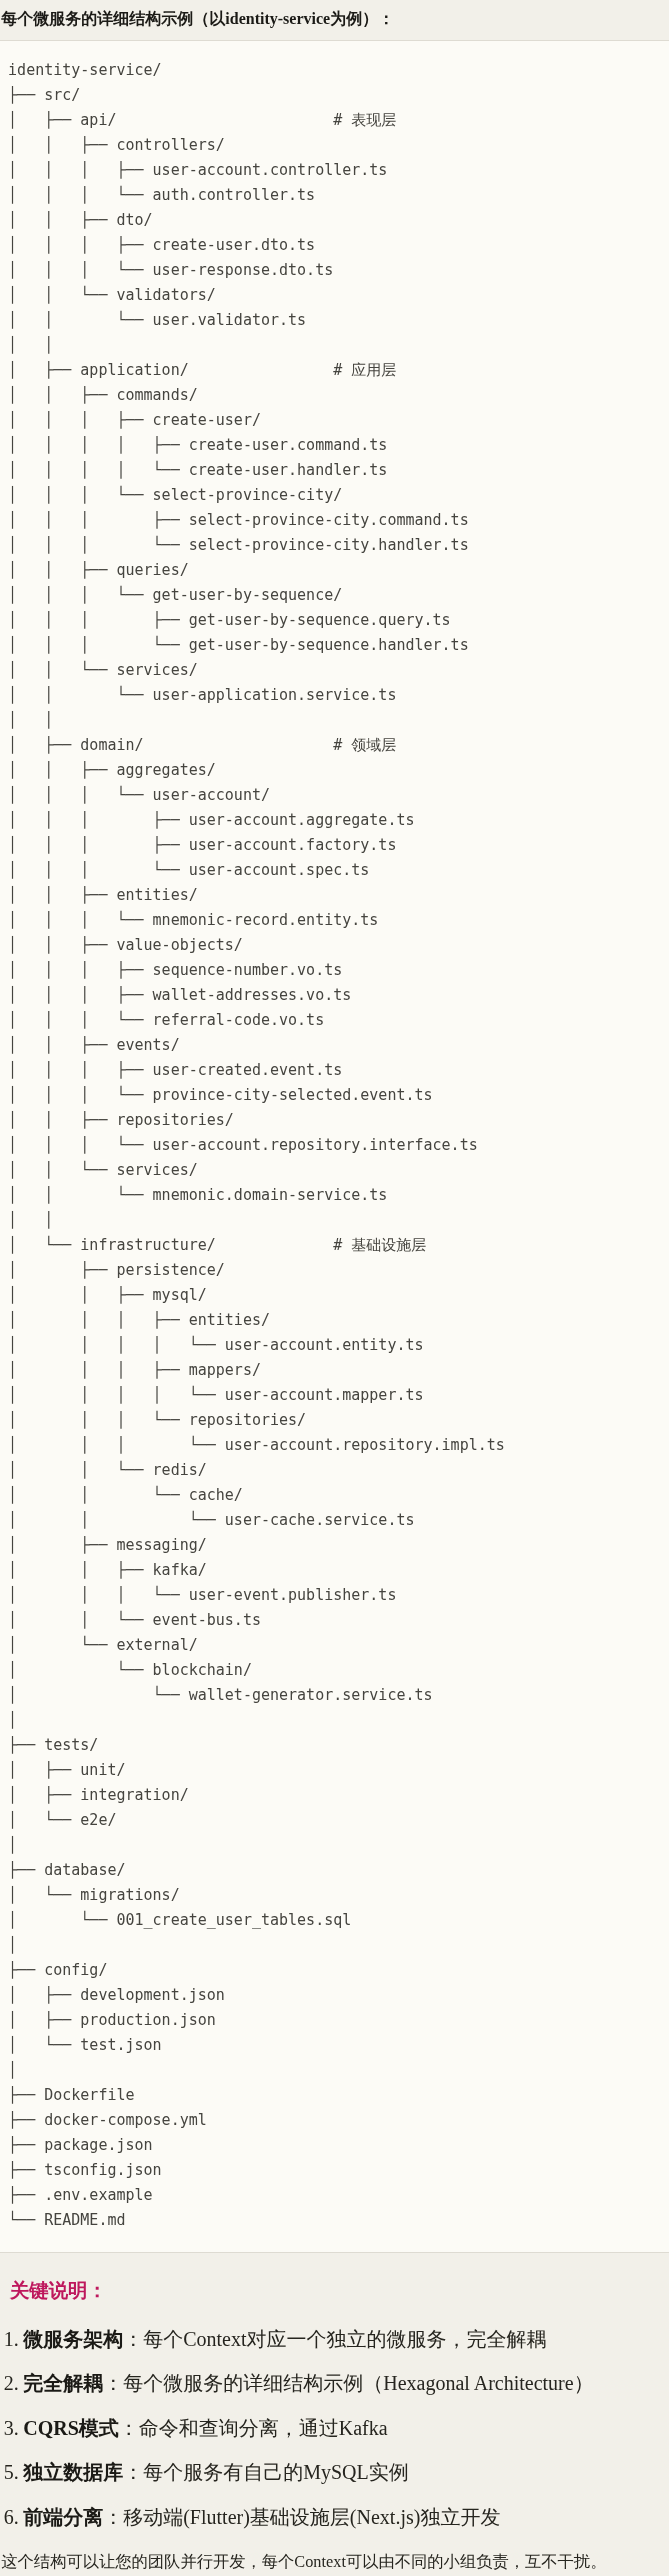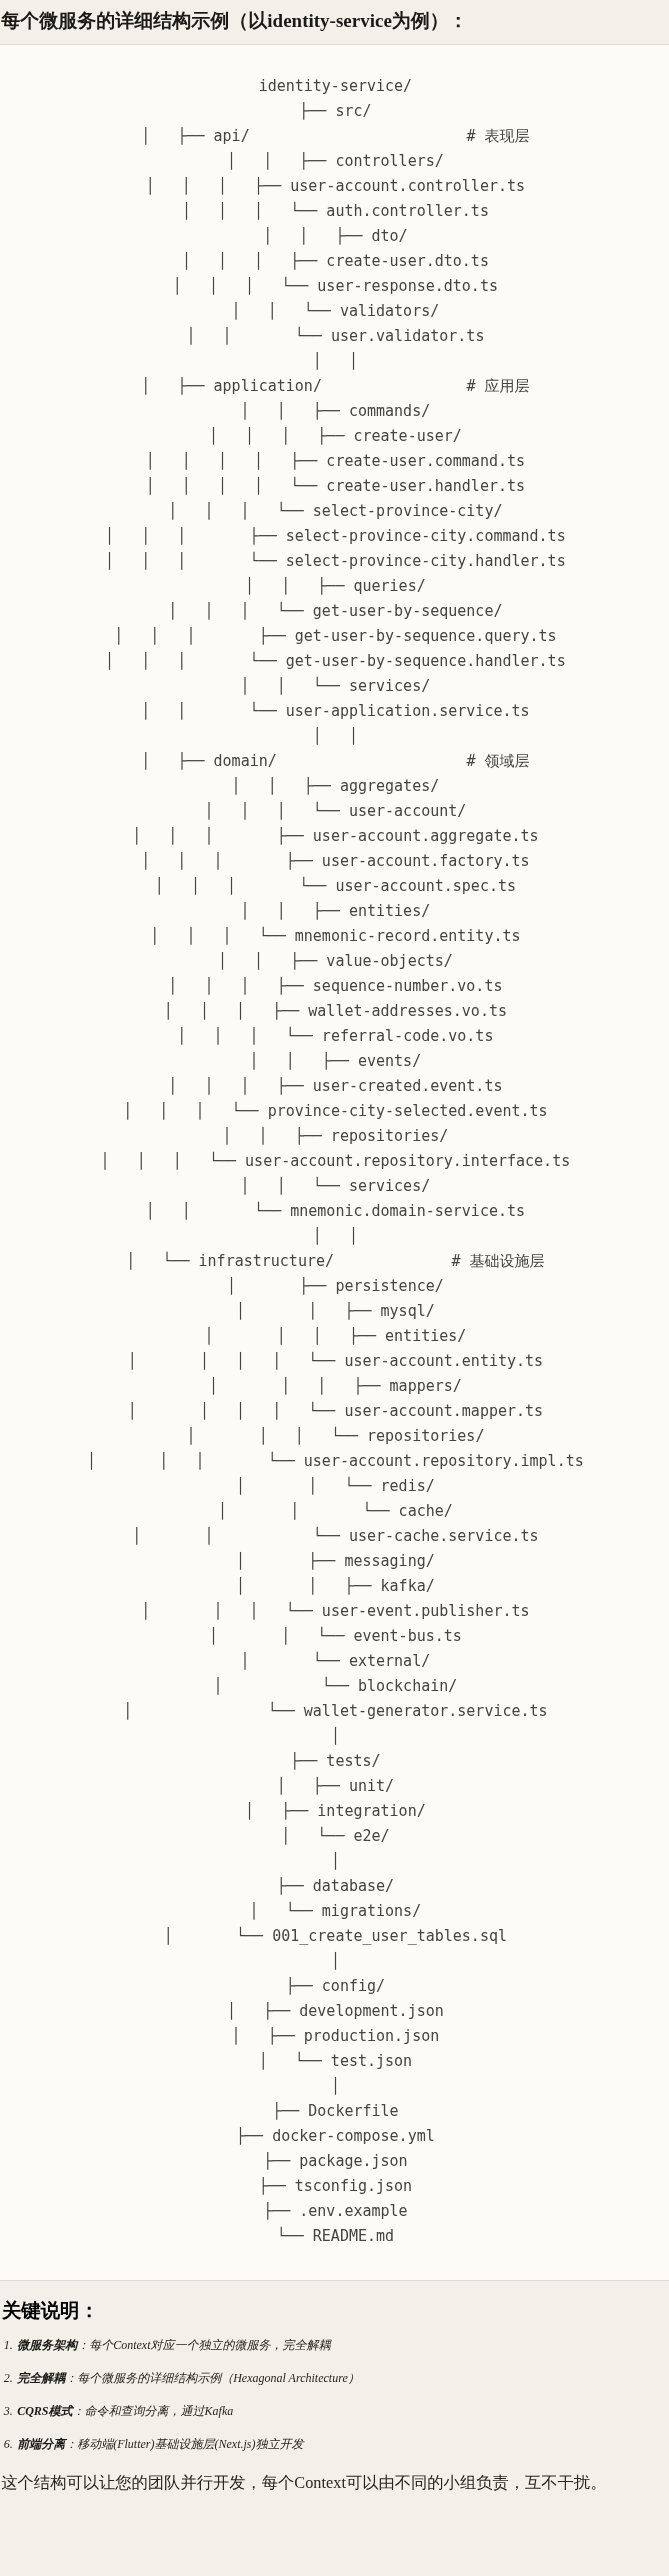--- a/index.html
+++ b/index.html
@@ -8,62 +8,60 @@
     background: #F2F0E9;
     width: 669px;
     font-family: "Liberation Serif", serif;
     color: #1B1A16;
   }
   .page {
     width: 669px;
     box-sizing: border-box;
   }
   .page-title {
-    font-size: 19px;
+    font-size: 16px;
     font-weight: 700;
     line-height: 1.4;
     margin: 0;
     padding: 7.5px 6.3px 10px 1.3px;
     color: #1B1A16;
     font-family: Liberation Serif, serif;
   }
   .code-block {
     background: #FCFBF6;
     border-top: 0.6px solid #DEDBD2;
     border-bottom: 0.6px solid #DEDBD2;
     padding: 17px 6.3px 19px 8.1px;
     overflow: hidden;
   }
   .file-tree {
-    margin: 12px;
+    margin: 0;
     font-family: "DejaVu Sans Mono", "Liberation Mono", monospace;
     font-size: 15px;
     line-height: 25px;
     color: #45443F;
     white-space: pre;
-    text-align: center;
   }
   .notes-heading {
     font-size: 19.4px;
     font-weight: 700;
-    margin: 0;
+    margin: 8px;
     padding: 16.3px 0 0 1.9px;
-    color: #000000;
+    color: #be185d;
   }
   .notes-list {
     list-style: none;
     margin: 0;
     padding: 12.5px 0 0 3.8px;
   }
   .note-item {
-    font-size: 12px;
+    font-size: 20px;
     line-height: 1.45;
     margin: 0 0 15.6px 0;
     color: #26251F;
-    font-style: italic;
   }
   .note-number {
     display: inline-block;
     margin-right: 4.4px;
   }
   .note-term {
     font-weight: 700;
     color: #1B1A16;
   }
   .closing-paragraph {
@@ -170,19 +168,20 @@
 ├── .env.example
 └── README.md</pre>
   </section>
 
   <h2 class="notes-heading">关键说明：</h2>
 
   <ol class="notes-list">
     <li class="note-item"><span class="note-number">1.</span><span class="note-term">微服务架构</span><span class="note-desc">：每个Context对应一个独立的微服务，完全解耦</span></li>
     <li class="note-item"><span class="note-number">2.</span><span class="note-term">完全解耦</span><span class="note-desc">：每个微服务的详细结构示例（Hexagonal Architecture）</span></li>
     <li class="note-item"><span class="note-number">3.</span><span class="note-term">CQRS模式</span><span class="note-desc">：命令和查询分离，通过Kafka</span></li>
+    <li class="note-item"><span class="note-number">5.</span><span class="note-term">独立数据库</span><span class="note-desc">：每个服务有自己的MySQL实例</span></li>
     <li class="note-item"><span class="note-number">6.</span><span class="note-term">前端分离</span><span class="note-desc">：移动端(Flutter)基础设施层(Next.js)独立开发</span></li>
   </ol>
 
   <p class="closing-paragraph">这个结构可以让您的团队并行开发，每个Context可以由不同的小组负责，互不干扰。</p>
 
 </main>
 
 
 </body></html>

